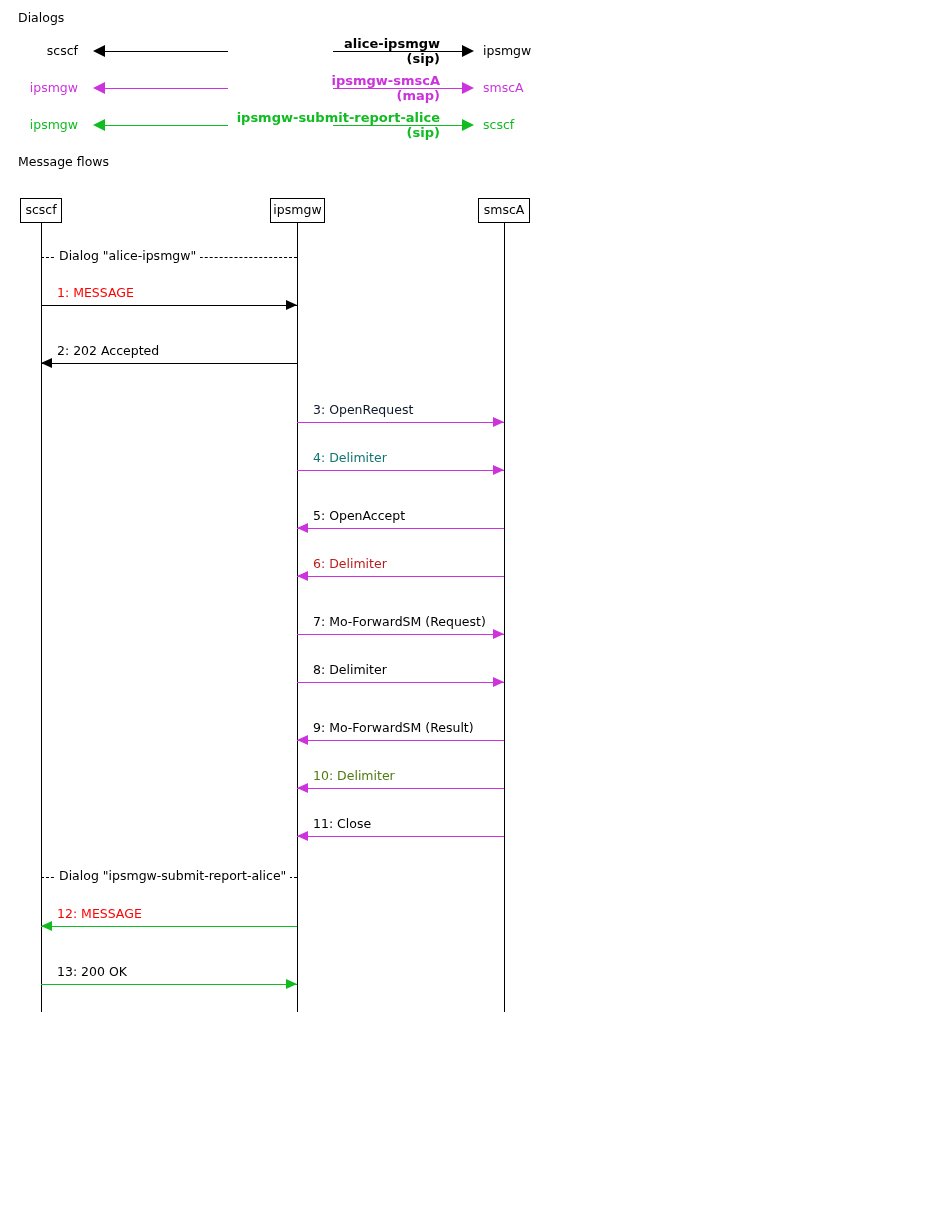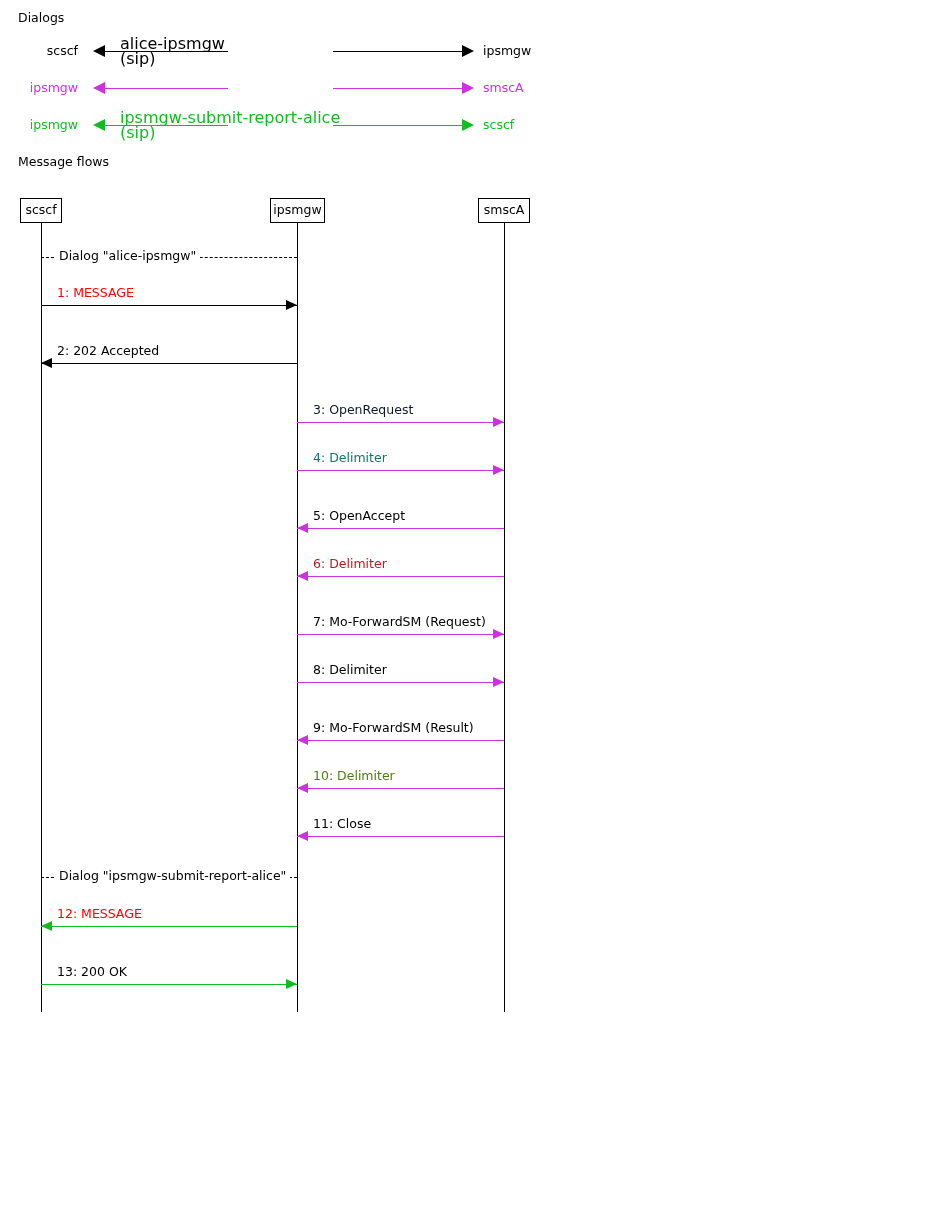--- a/index.html
+++ b/index.html
@@ -32,25 +32,26 @@
     position: absolute;
     font-size: 12.5px;
     white-space: nowrap;
     line-height: 14px;
     top: 8px;
   }
   .dlg-left-label  { text-align: right; }
   .dlg-right-label { text-align: left; }
   .dlg-center-label {
     position: absolute;
-    font-size: 16px;
-    white-space: nowrap;
-    text-align: left;
+    font-size: 13px;
+    white-space: nowrap;
+    text-align: right;
     line-height: 14.5px;
     top: 1px;
+    font-weight: bold;
   }
   .dlg-center-label .sub { display: block; }
   .dlg-line {
     position: absolute;
     height: 0;
     border-top: 1.3px solid #000;
     top: 15px;
   }
   
   .tri-left {
@@ -140,20 +141,21 @@
         <div class="dlg-line" style="left: 105px; width: 123px; border-top-color: rgb(0, 0, 0);"></div>
         <div class="dlg-center-label" style="left: 120px; width: 320px; color: rgb(0, 0, 0);"><span>alice-ipsmgw</span><span class="sub">(sip)</span></div>
         <div class="dlg-line" style="left: 333px; width: 129px; border-top-color: rgb(0, 0, 0);"></div>
         <div class="tri-right" style="left: 462px; border-left-color: rgb(0, 0, 0);"></div>
         <div class="dlg-right-label" style="left: 483px; color: rgb(0, 0, 0);">ipsmgw</div>
       </div>
       <div class="dialog-row" style="top: 73px;">
         <div class="dlg-left-label" style="left: 0px; width: 78px; color: rgb(204, 51, 221);">ipsmgw</div>
         <div class="tri-left" style="left: 93px; border-right-color: rgb(204, 51, 221);"></div>
         <div class="dlg-line" style="left: 105px; width: 123px; border-top-color: rgb(204, 51, 221);"></div>
+        <div class="dlg-center-label" style="left: 120px; width: 320px; color: rgb(204, 51, 221);"><span>ipsmgw-smscA</span><span class="sub">(map)</span></div>
         <div class="dlg-line" style="left: 333px; width: 129px; border-top-color: rgb(204, 51, 221);"></div>
         <div class="tri-right" style="left: 462px; border-left-color: rgb(204, 51, 221);"></div>
         <div class="dlg-right-label" style="left: 483px; color: rgb(204, 51, 221);">smscA</div>
       </div>
       <div class="dialog-row" style="top: 110px;">
         <div class="dlg-left-label" style="left: 0px; width: 78px; color: rgb(17, 187, 34);">ipsmgw</div>
         <div class="tri-left" style="left: 93px; border-right-color: rgb(17, 187, 34);"></div>
         <div class="dlg-line" style="left: 105px; width: 123px; border-top-color: rgb(17, 187, 34);"></div>
         <div class="dlg-center-label" style="left: 120px; width: 320px; color: rgb(17, 187, 34);"><span>ipsmgw-submit-report-alice</span><span class="sub">(sip)</span></div>
         <div class="dlg-line" style="left: 333px; width: 129px; border-top-color: rgb(17, 187, 34);"></div>

